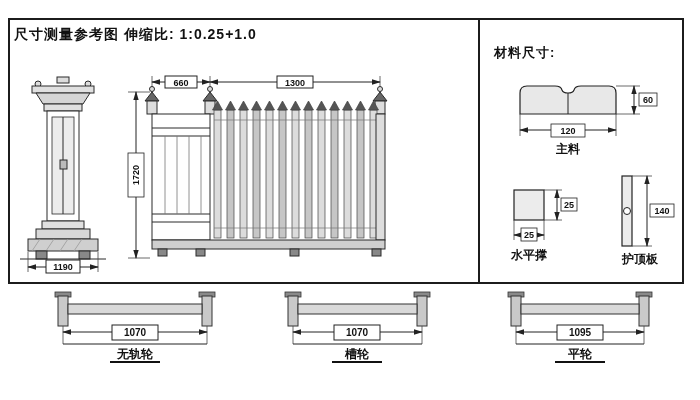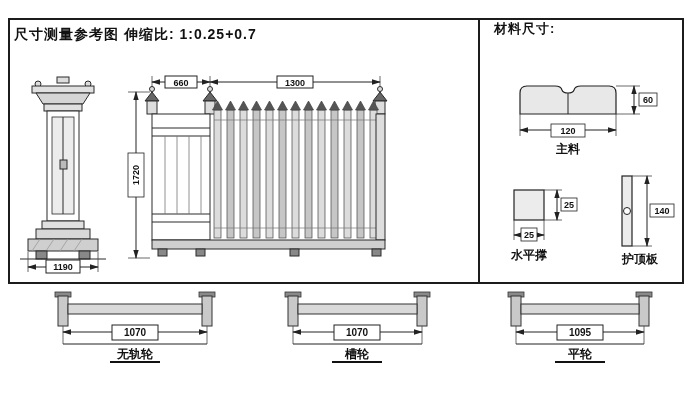--- a/index.html
+++ b/index.html
@@ -4,35 +4,35 @@
 <style>
   html,body{margin:0;padding:0;background:#fff;}
   body{width:700px;height:400px;position:relative;overflow:hidden;
        font-family:"Liberation Sans",sans-serif;color:#111;}
   .frame{position:absolute;left:8px;top:18px;width:676px;height:266px;
          border:2px solid #1c1c1c;box-sizing:border-box;background:#fff;}
   .divider{position:absolute;left:478px;top:20px;height:262px;width:0;
            border-left:2px solid #1c1c1c;}
   .title-left{position:absolute;left:14px;top:26px;font-size:14px;font-weight:bold;
               letter-spacing:1px;white-space:nowrap;}
-  .title-right{position:absolute;left:494px;top:20px;font-size:13px;font-weight:bold;
+  .title-right{position:absolute;left:494px;top:44px;font-size:13px;font-weight:bold;
                letter-spacing:1px;white-space:nowrap;}
   svg.overlay{position:absolute;left:0;top:0;}
   svg text{font-family:"Liberation Sans",sans-serif;fill:#111;}
   .dim-num{font-size:9px;font-weight:bold;}
   .dim-num-lg{font-size:10px;font-weight:bold;}
   .part-label{font-size:12px;font-weight:bold;}
 </style>
 </head>
 <body>
 
 <div class="frame"></div>
 <div class="divider"></div>
 
-<div class="title-left">尺寸测量参考图  伸缩比: 1:0.25+0.7</div>
+<div class="title-left">尺寸测量参考图  伸缩比: 1:0.25+1.0</div>
 <div class="title-right">材料尺寸:</div>
 
 <svg class="overlay" width="700" height="400" viewBox="0 0 700 400">
   <defs>
     <marker id="arw" viewBox="0 0 10 6" refX="9" refY="3" markerWidth="9" markerHeight="6" orient="auto-start-reverse">
       <path d="M0,0 L10,3 L0,6 Z" fill="#222"></path>
     </marker>
   </defs>
 
   <g stroke="#2a2a2a" stroke-width="1" fill="#fff">

